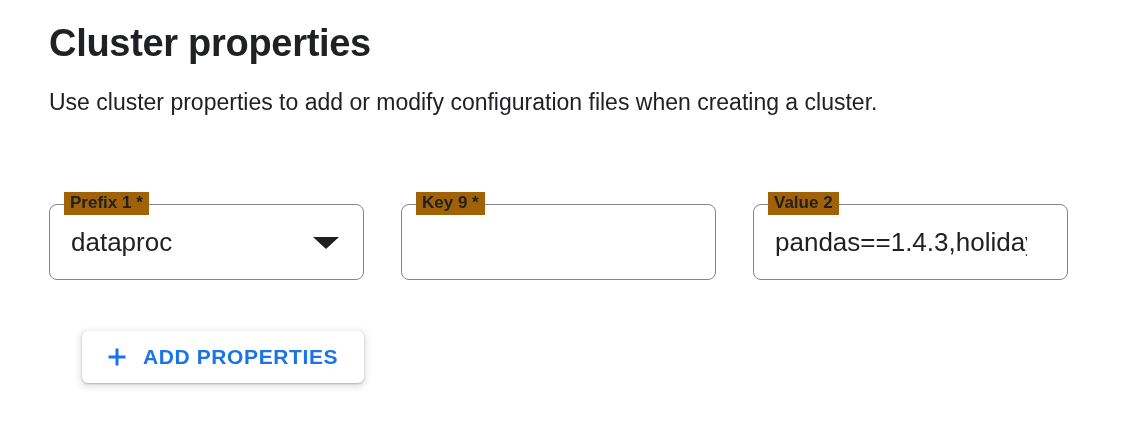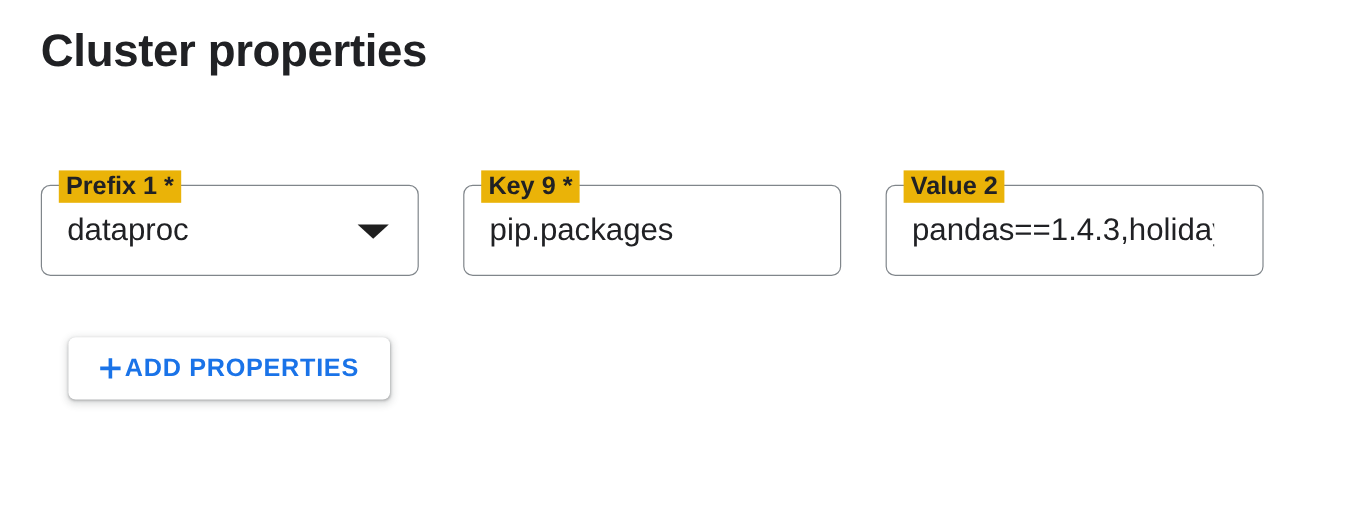--- a/index.html
+++ b/index.html
@@ -7,21 +7,21 @@
     margin: 0;
     padding: 0;
     background: #ffffff;
     width: 1122px;
     height: 432px;
     font-family: "Liberation Sans", sans-serif;
     color: #202124;
     overflow: hidden;
   }
   .page {
-    padding-left: 34px;
+    padding-left: 49px;
     padding-top: 22px;
     width: 1122px;
   }
   .page-title {
     font-size: 38px;
     font-weight: 700;
     letter-spacing: -0.3px;
     margin: 0;
     line-height: 1.15;
     color: #202124;
@@ -45,23 +45,23 @@
     border: 1.5px solid #80868b;
     border-radius: 8px;
     background: #ffffff;
     display: flex;
     align-items: center;
   }
   .field-label {
     position: absolute;
     top: -13px;
     left: 14px;
-    background: #eab308;
+    background: #a16207;
     padding: 0 6px;
-    font-size: 21px;
+    font-size: 17px;
     font-weight: 700;
     color: #202124;
     line-height: 1.3;
     white-space: nowrap;
   }
   .select-control {
     display: flex;
     align-items: center;
     justify-content: space-between;
     width: 100%;
@@ -90,24 +90,25 @@
     color: #202124;
     margin-left: 21px;
     padding: 0;
     width: 270px;
   }
   .text-input.clipped {
     width: 252px;
   }
   .add-btn {
     margin-top: 51px;
-    margin-left: 23px;
+    margin-left: 33px;
     height: 52px;
     display: inline-flex;
     align-items: center;
+    gap: 14px;
     padding: 0 26px 0 23px;
     background: #ffffff;
     border: none;
     border-radius: 6px;
     box-shadow: 0 1px 2px rgba(60,64,67,0.30), 0 2px 6px 2px rgba(60,64,67,0.15);
     color: #1a73e8;
     font-family: "Liberation Sans", sans-serif;
     font-size: 21px;
     font-weight: 700;
     letter-spacing: 0.6px;
@@ -115,34 +116,34 @@
   }
   .plus-icon { display: block; }
 </style>
 </head>
 <body>
 
 <div class="page">
 
   <h1 class="page-title">Cluster properties</h1>
 
+  <p class="page-desc">Use cluster properties to add or modify configuration files when creating a cluster.</p>
 
   <div class="fields-row">
 
     <div class="field">
       <span class="field-label">Prefix 1 *</span>
       <div class="select-control">
         <span class="select-value">dataproc</span>
         <span class="caret-down"></span>
       </div>
     </div>
 
     <div class="field">
       <span class="field-label">Key 9 *</span>
-      <input type="text" class="text-input" value="pip.packages" style="">
     </div>
 
     <div class="field">
       <span class="field-label">Value 2</span>
       <input type="text" class="text-input clipped" value="pandas==1.4.3,holiday" style="">
     </div>
 
   </div>
 
   <button class="add-btn">

